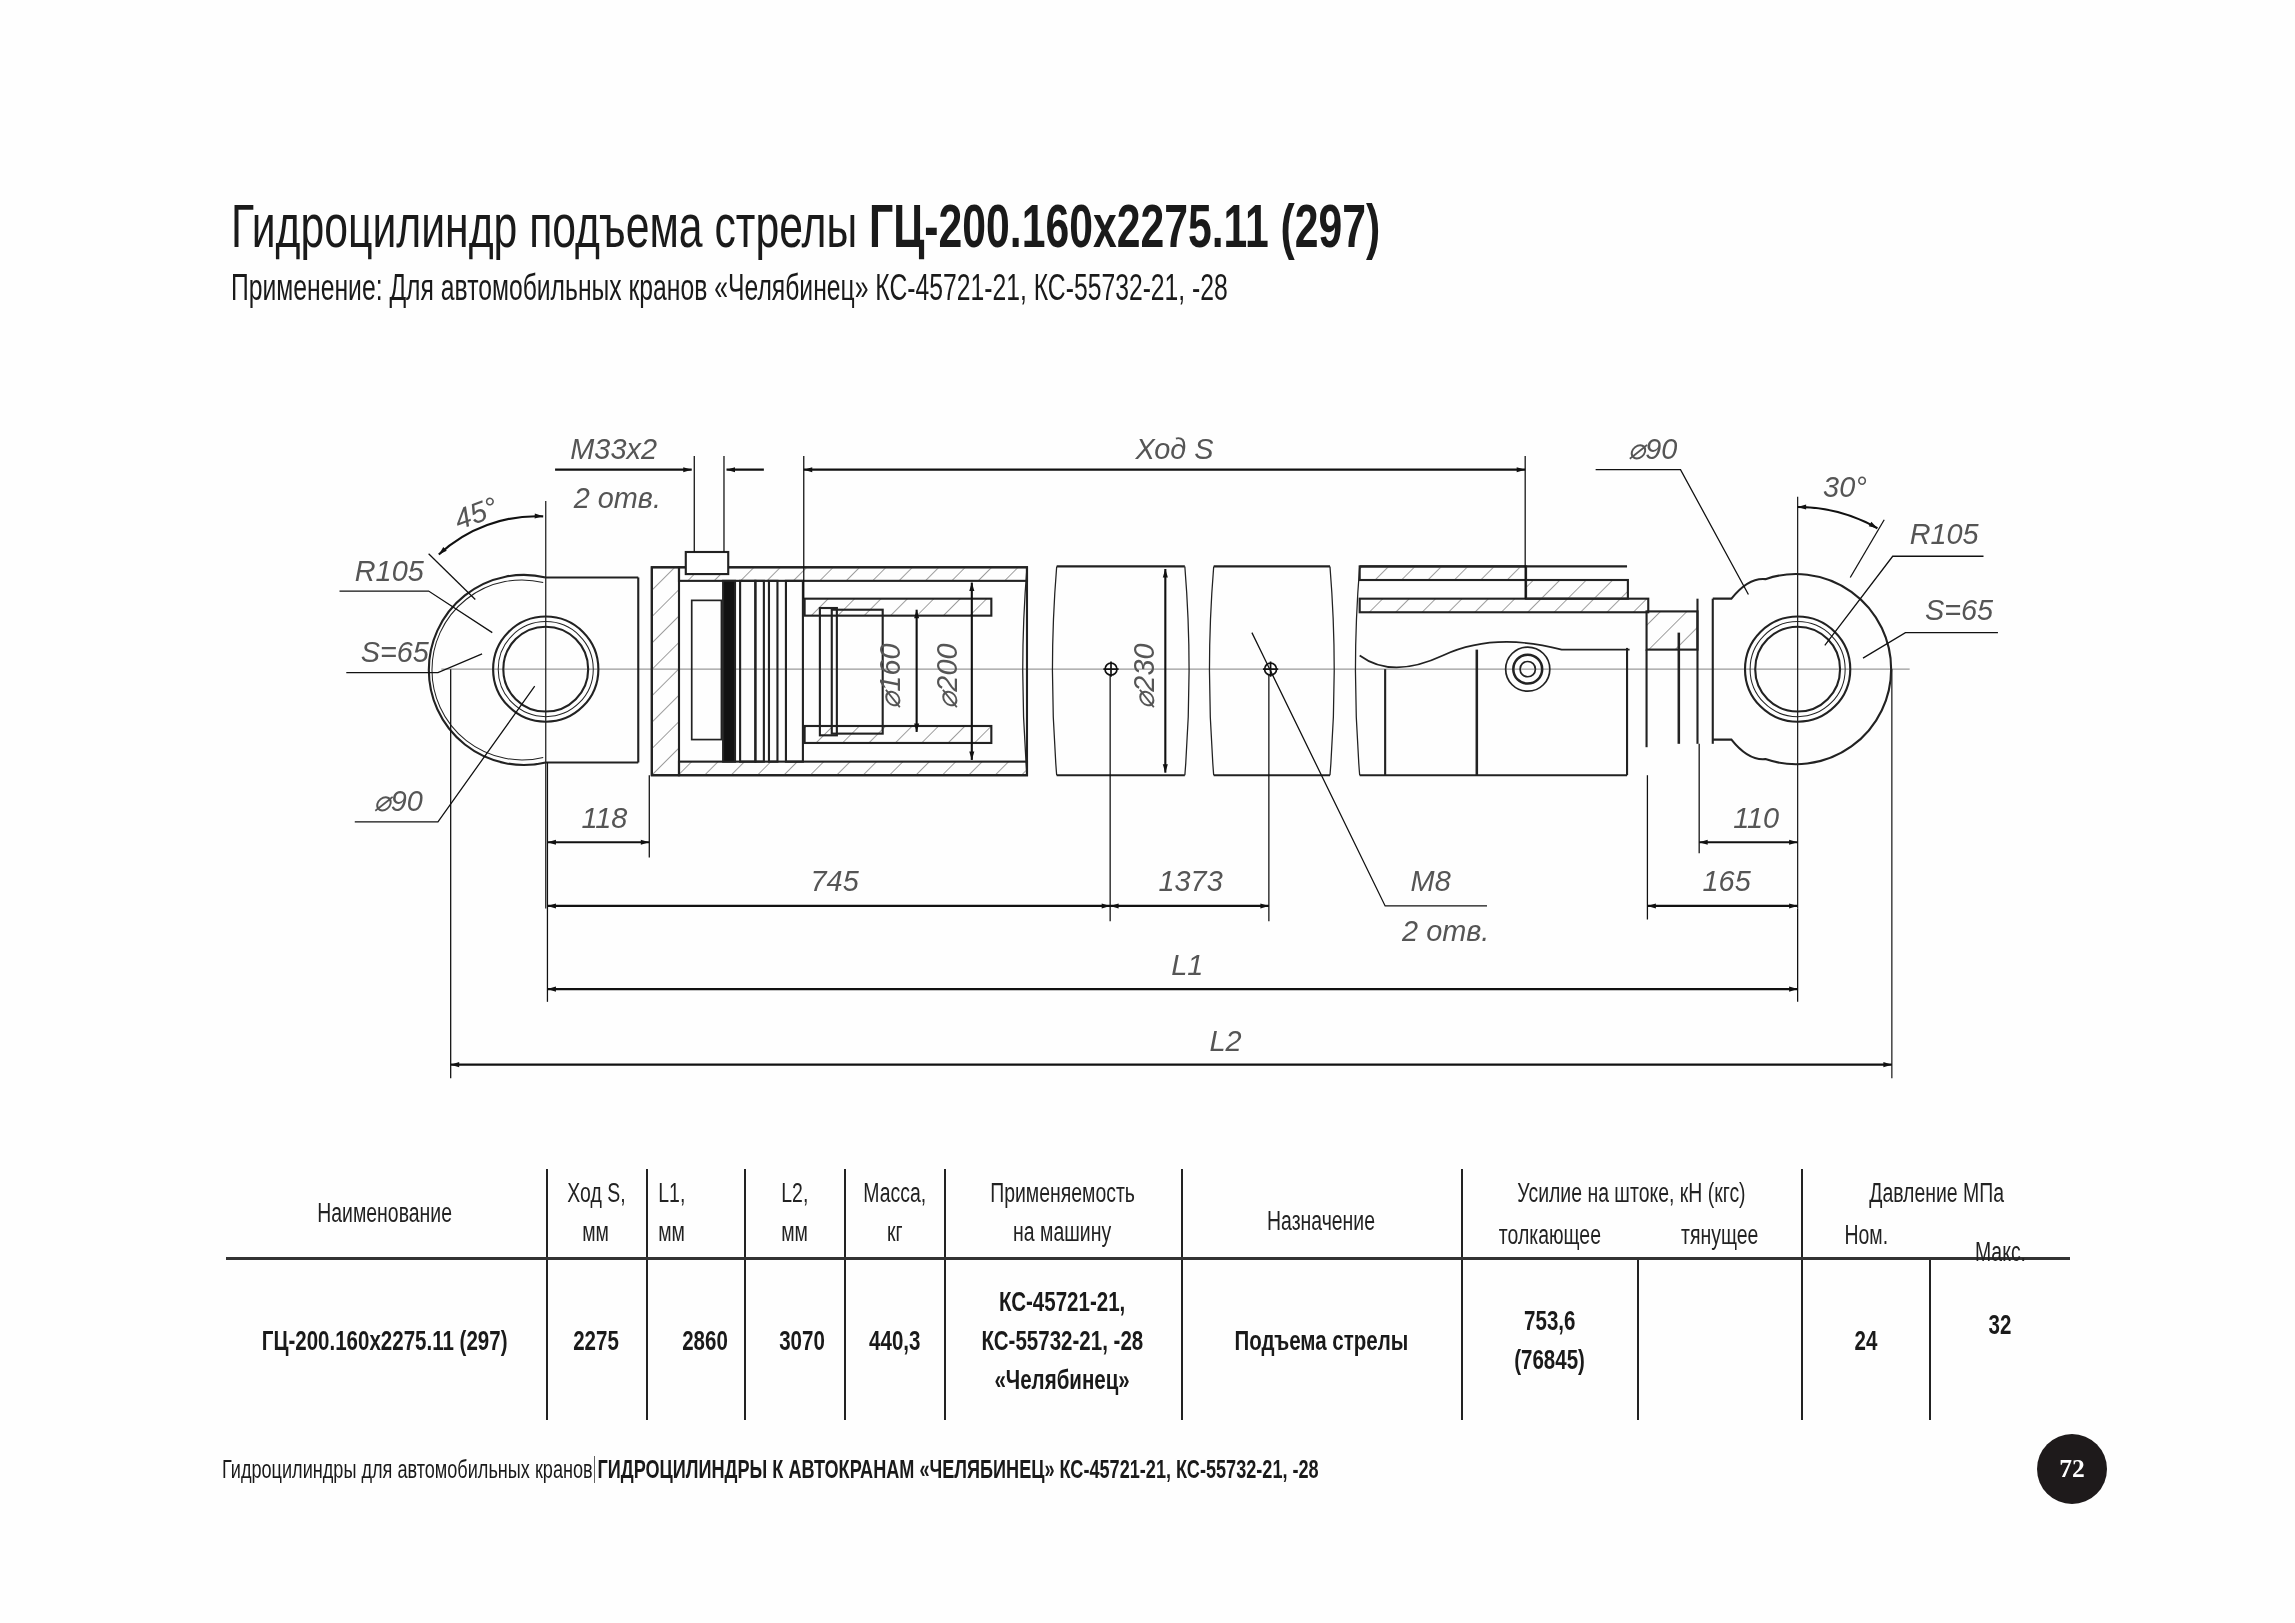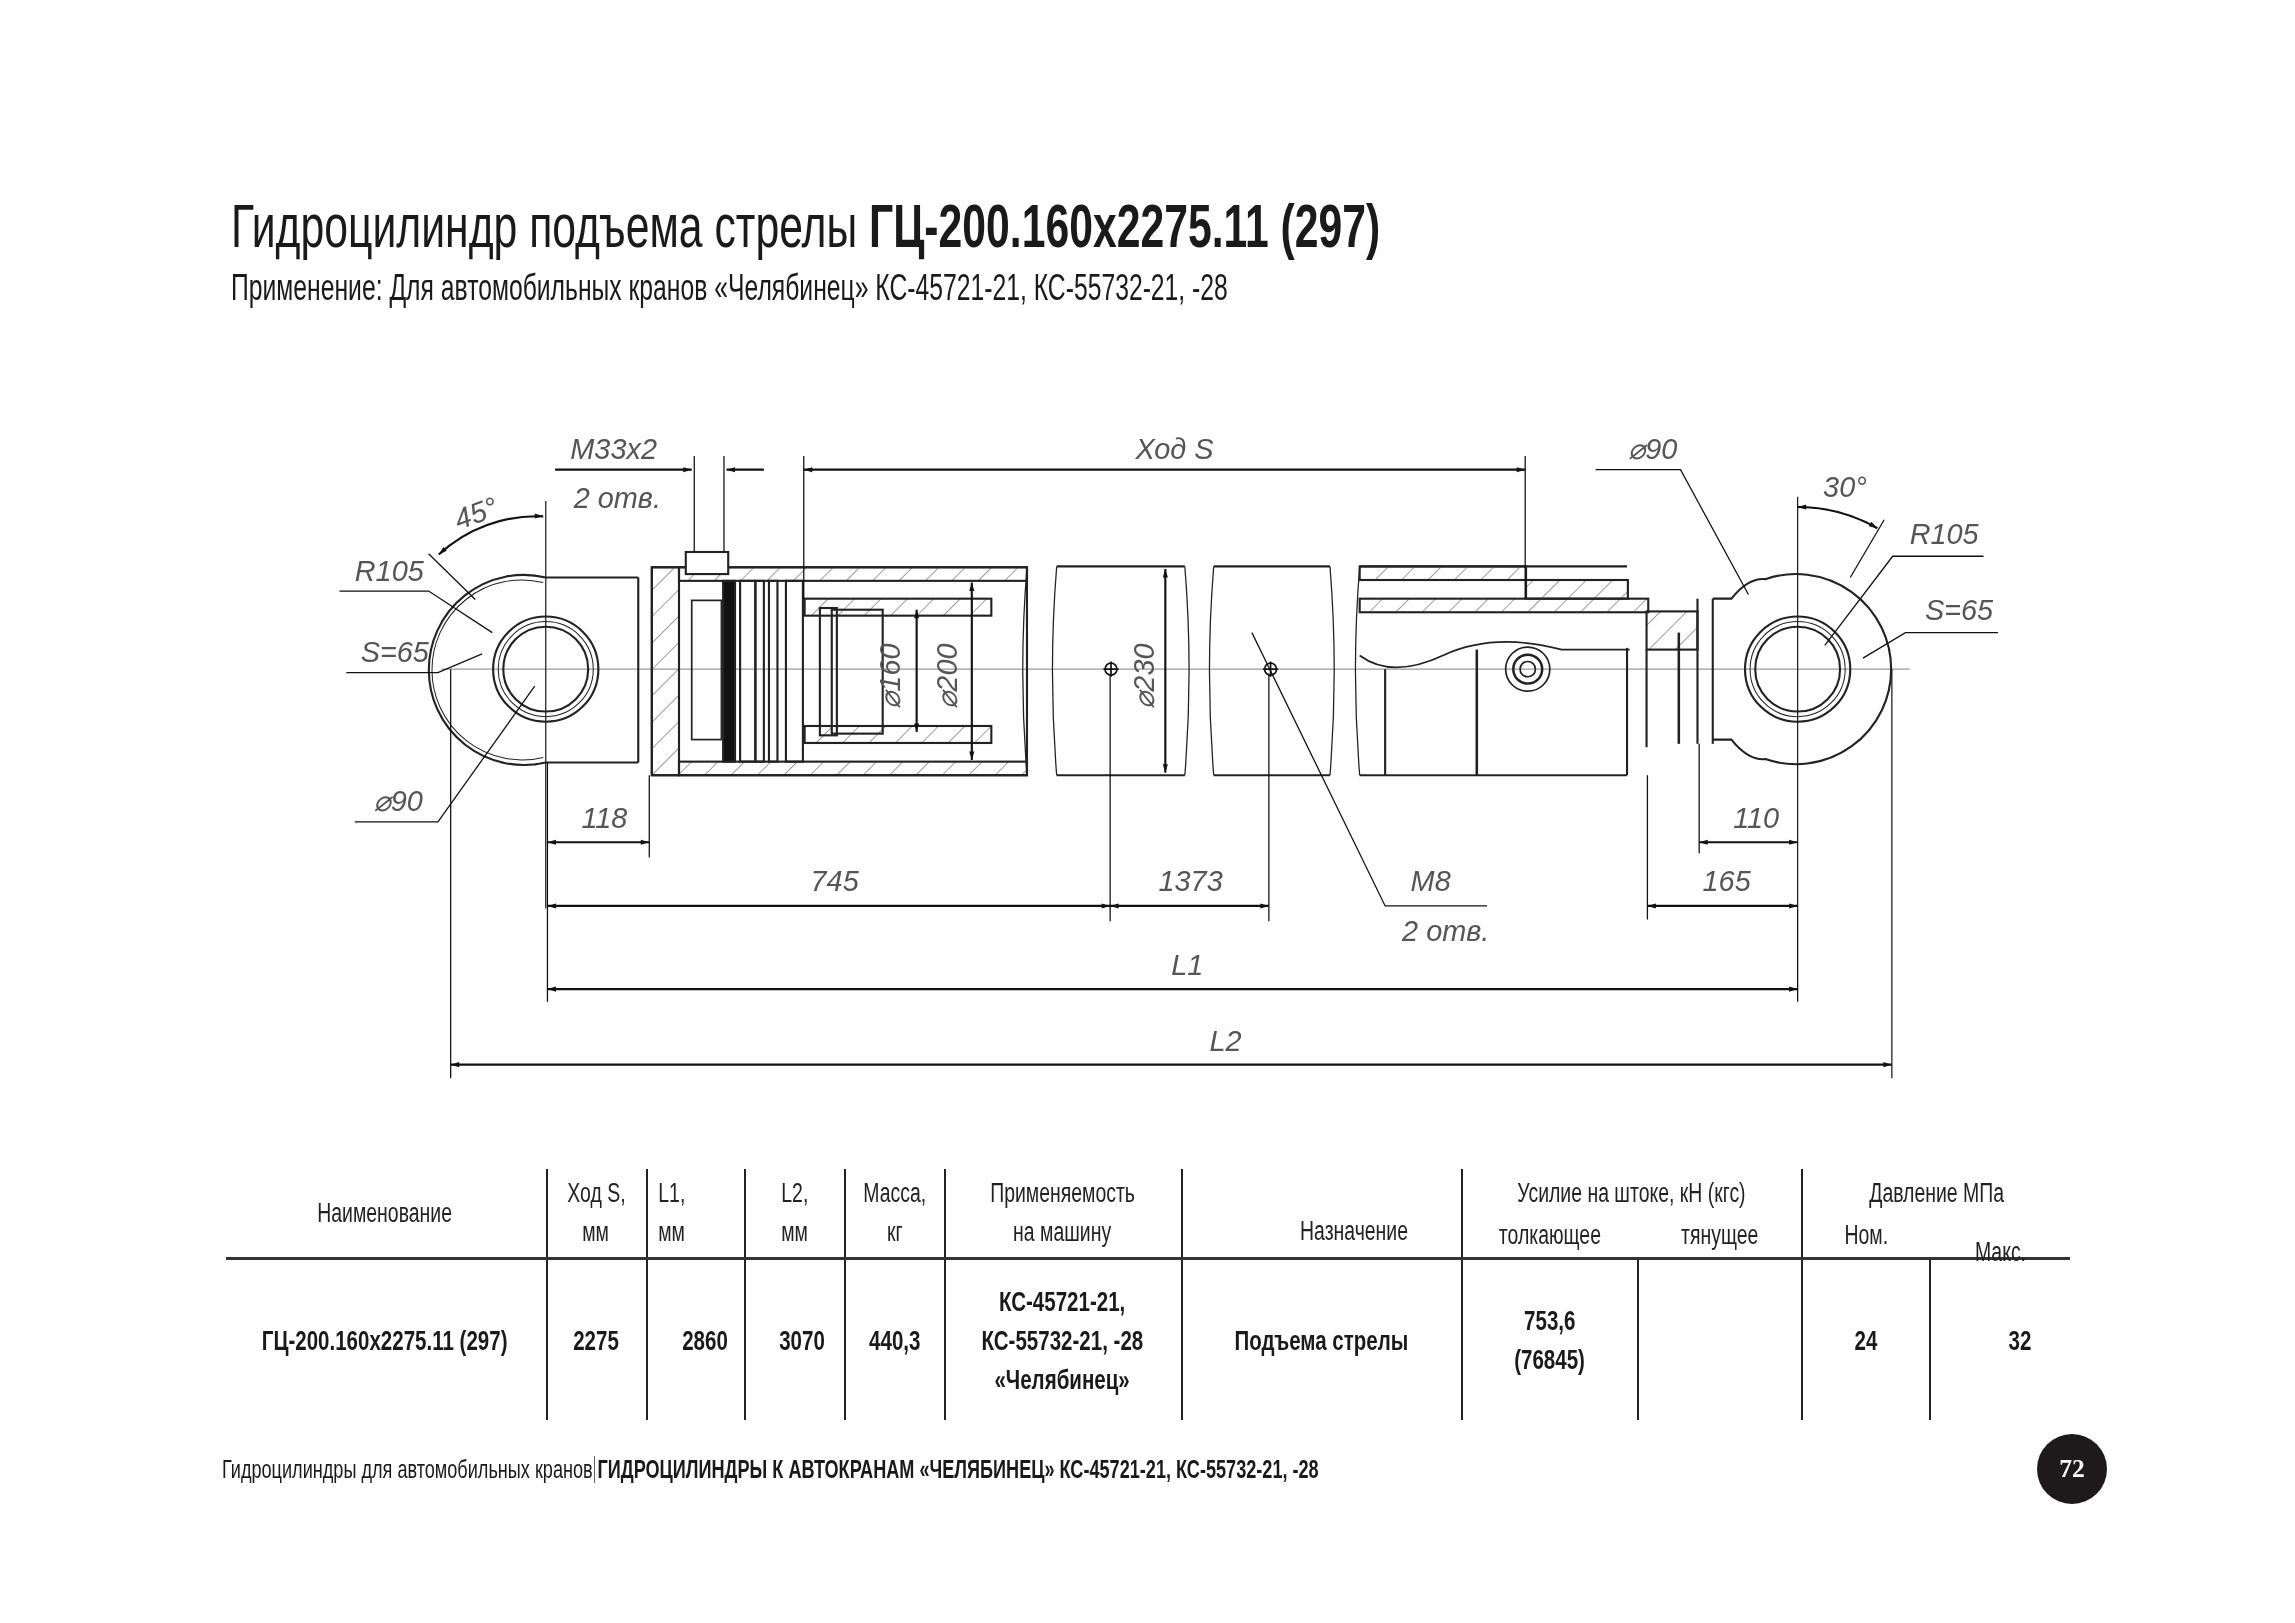--- a/index.html
+++ b/index.html
@@ -239,21 +239,21 @@
     <span>мм</span>
   </div>
   <div class="cell head" style="left:623px; top:0; width:98px; height:88px;">
     <span>Масса,</span>
     <span>кг</span>
   </div>
   <div class="cell head" style="left:722px; top:0; width:235px; height:88px;">
     <span>Применяемость</span>
     <span>на машину</span>
   </div>
-  <div class="cell head" style="left:959px; top:18px; width:278px; height:88px;padding-left:33px;">
+  <div class="cell head" style="left:959px; top:8px; width:278px; height:88px;">
     <span>Назначение</span>
   </div>
   <div class="cell head" style="left:1239px; top:0; width:339px; height:48px;text-align:center;">
     <span>Усилие на штоке, кН (кгс)</span>
   </div>
   <div class="cell head" style="left:1239px; top:44px; width:175px; height:44px;">
     <span>толкающее</span>
   </div>
   <div class="cell head" style="left:1416px; top:44px; width:162px; height:44px;">
     <span>тянущее</span>
@@ -291,21 +291,21 @@
   <div class="cell data" style="left:959px; top:92px; width:278px; height:160px;">
     <span>Подъема стрелы</span>
   </div>
   <div class="cell data" style="left:1239px; top:92px; width:175px; height:160px;">
     <span>753,6</span>
     <span>(76845)</span>
   </div>
   <div class="cell data" style="left:1580px; top:92px; width:126px; height:160px;">
     <span>24</span>
   </div>
-  <div class="cell data" style="left:1708px; top:92px; width:138px; height:160px;margin-left:20px;">
+  <div class="cell data" style="left:1708px; top:76px; width:138px; height:160px;">
     <span>32</span>
   </div>
 </div>
 
 <div id="footer" class="abs">
   <span class="cond"><span>Гидроцилиндры для автомобильных кранов</span><span class="sep"></span><span class="bold">ГИДРОЦИЛИНДРЫ К АВТОКРАНАМ «ЧЕЛЯБИНЕЦ» КС-45721-21, КС-55732-21, -28</span></span>
 </div>
 <div id="page-number" class="abs">72</div>
 
 

